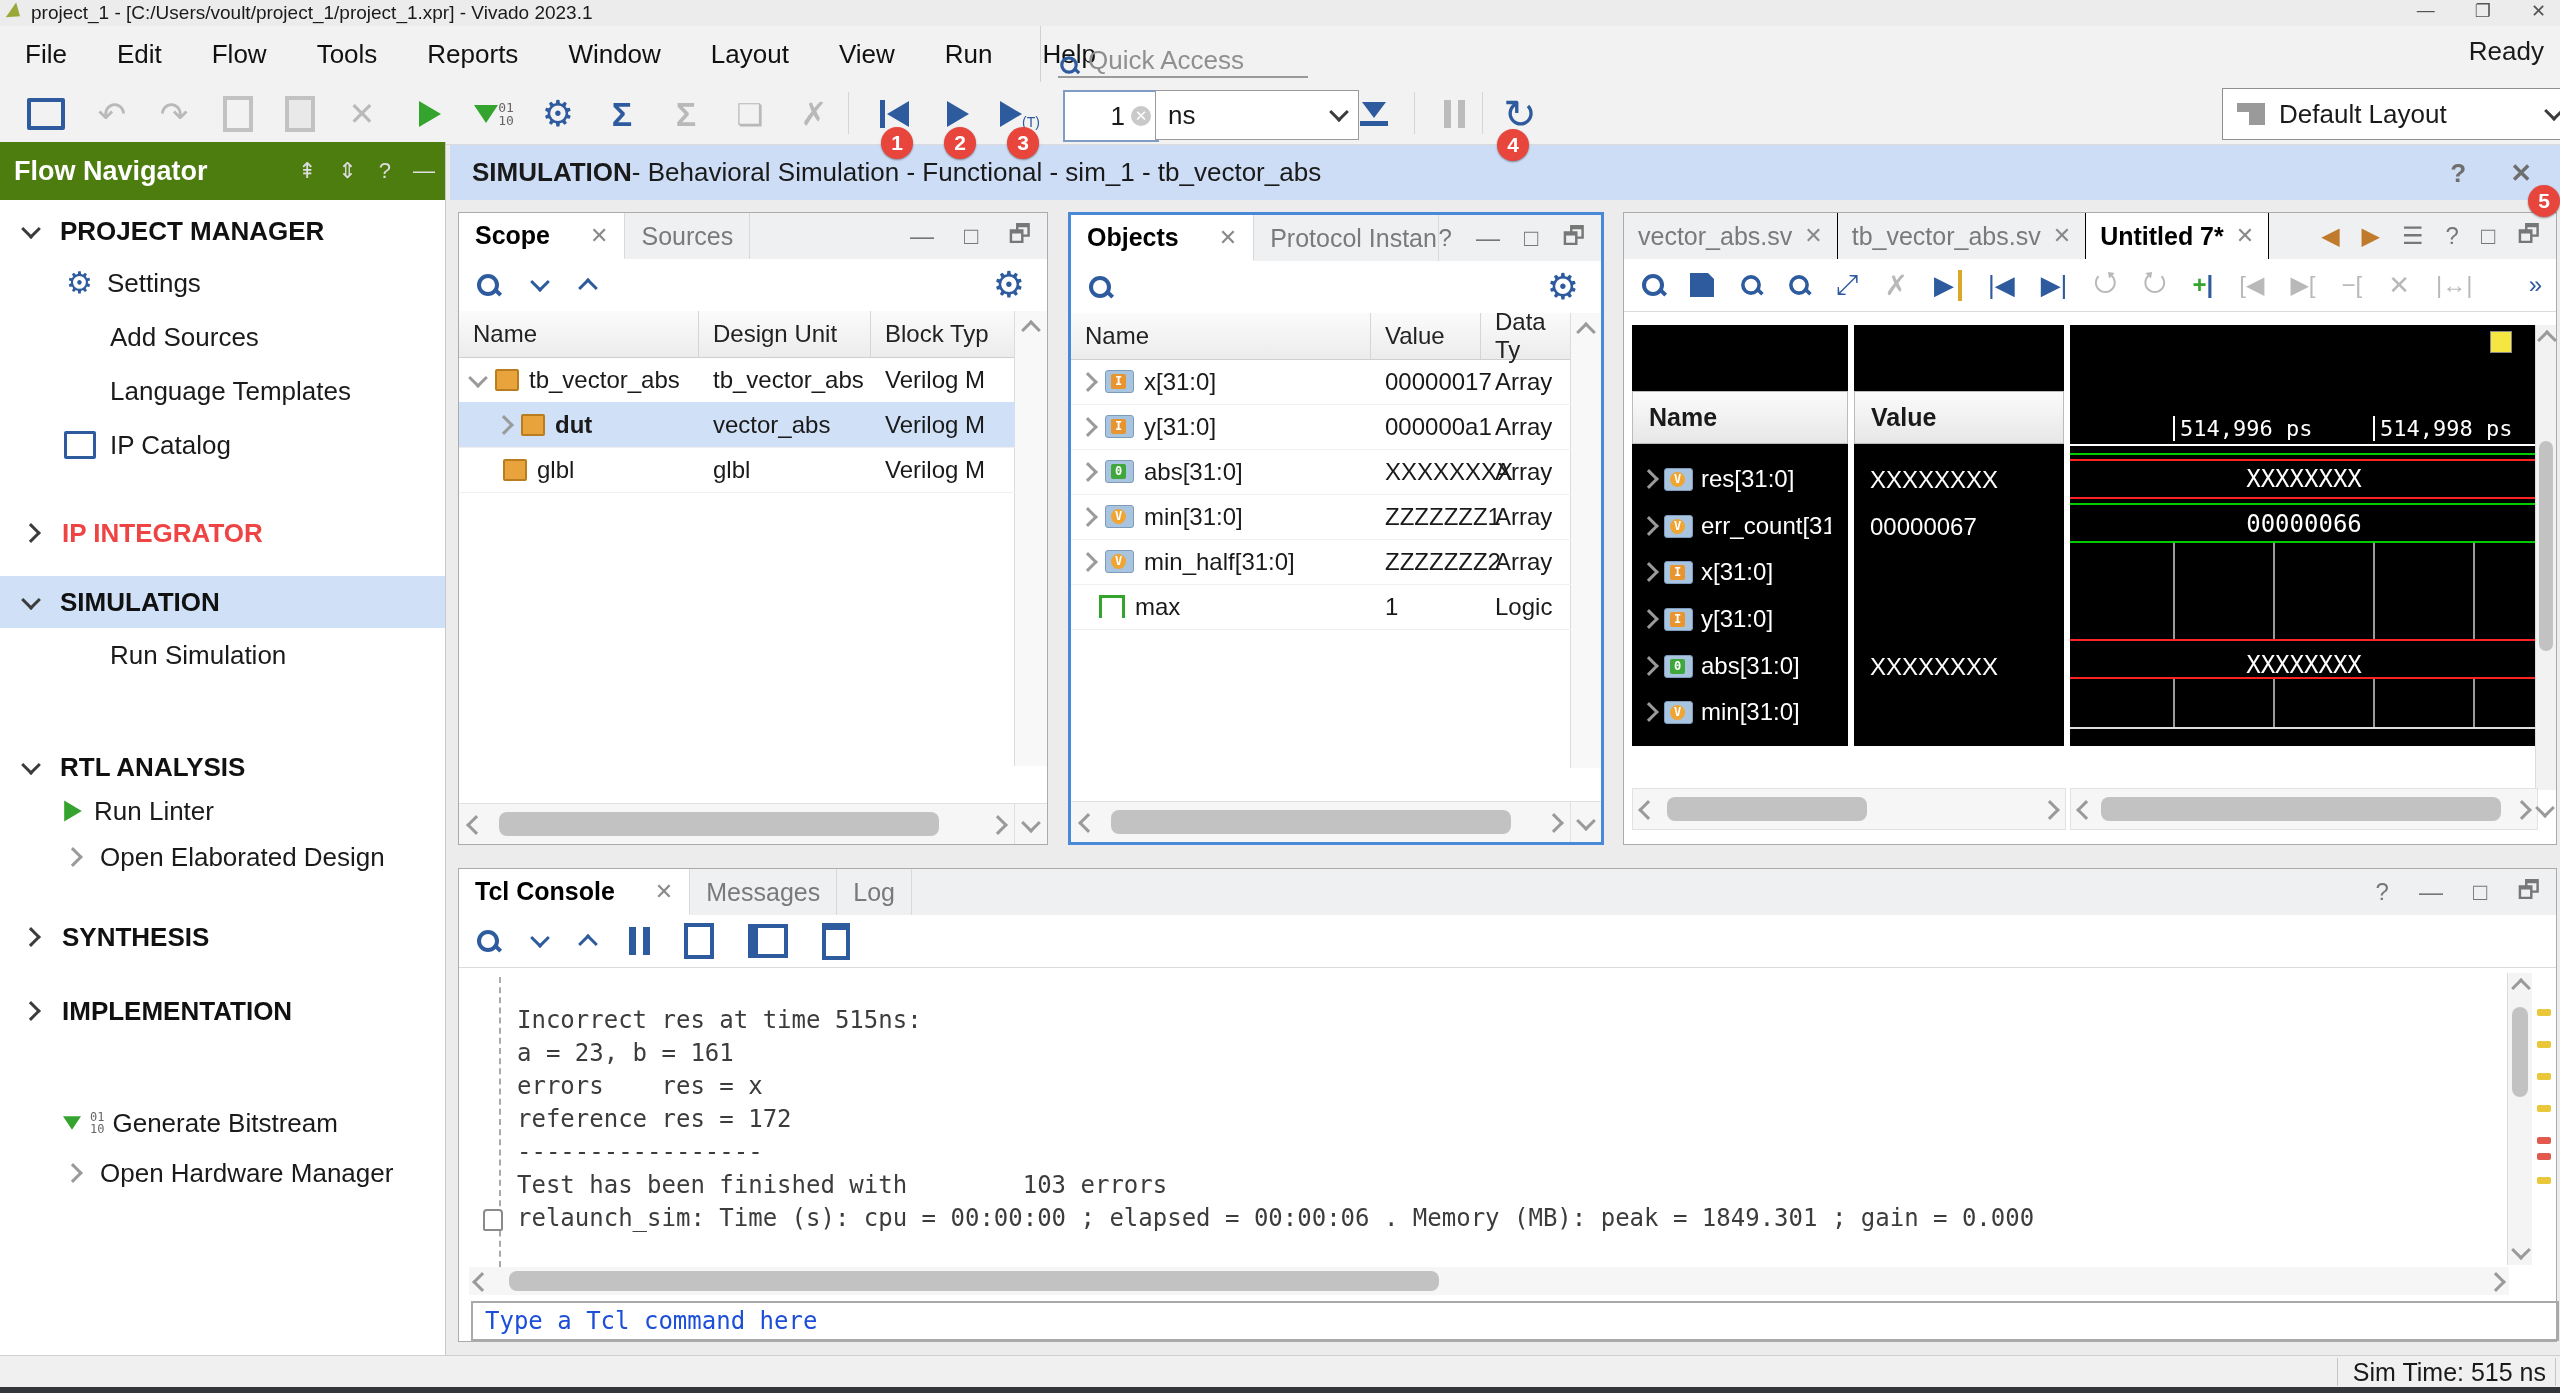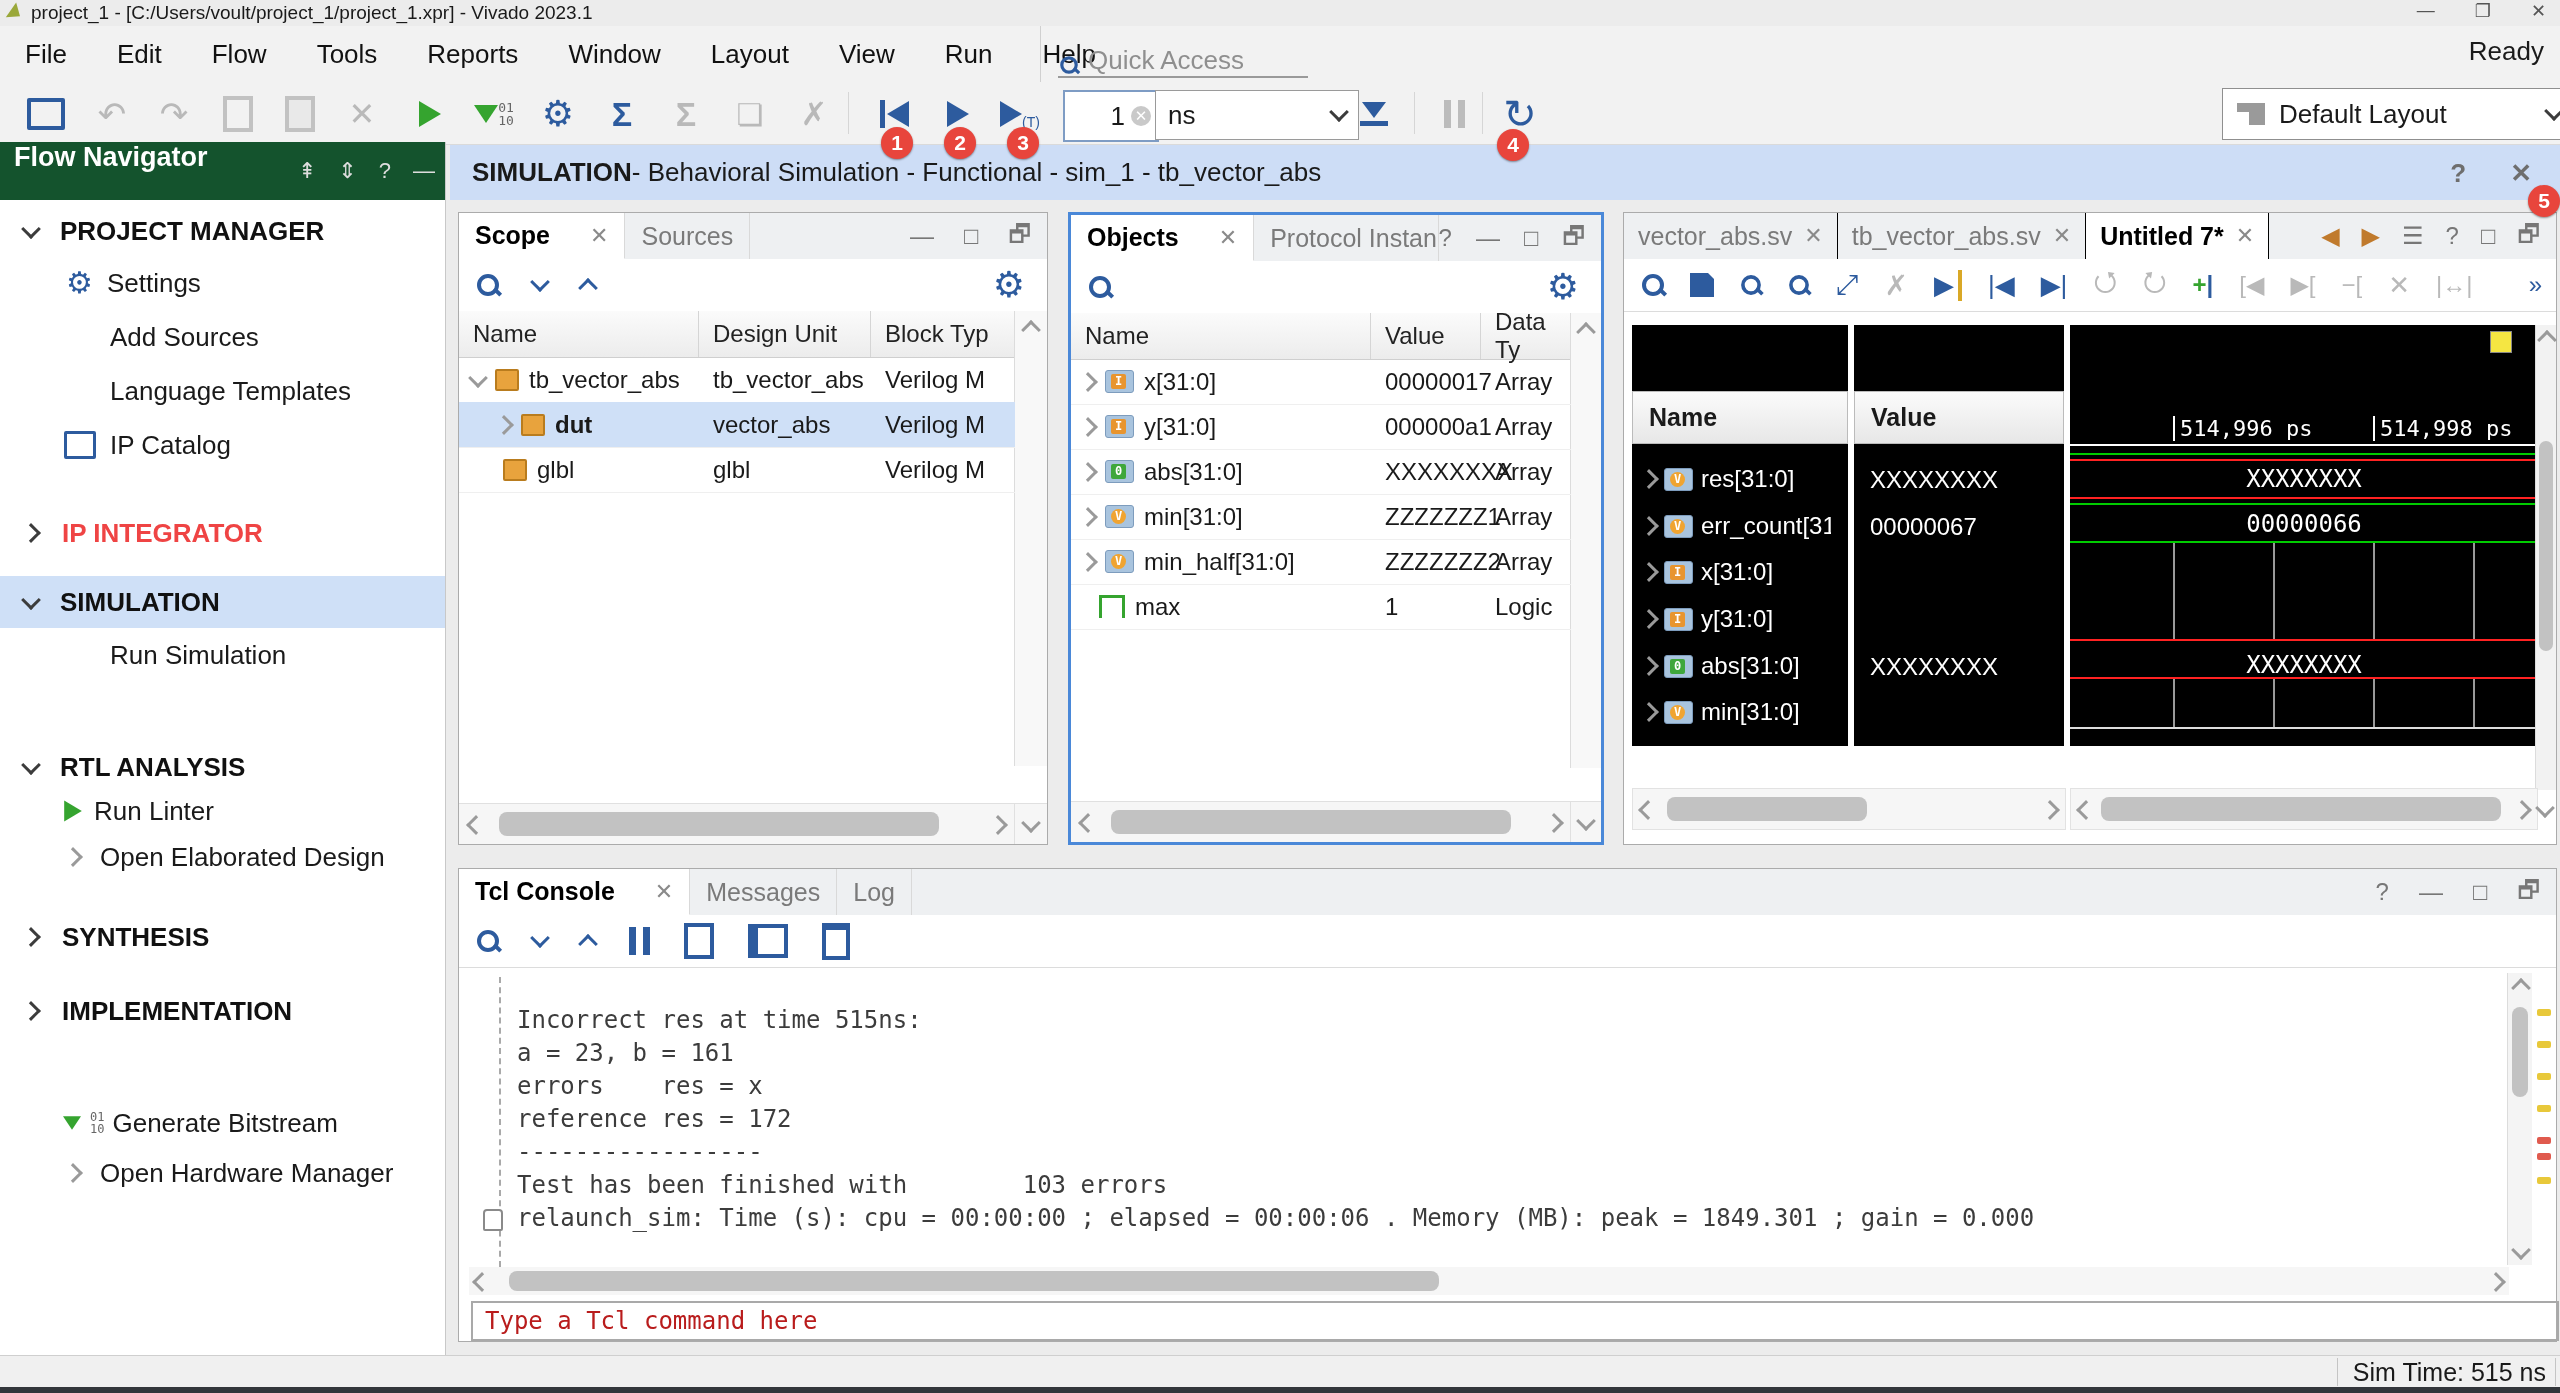--- a/index.html
+++ b/index.html
@@ -46,21 +46,21 @@
   .xcirc{width:20px;height:20px;border-radius:50%;background:#c9c9c9;color:#fff;font-size:15px;line-height:20px;text-align:center;}
   .unitsel{position:absolute;left:1155px;top:90px;width:178px;height:48px;background:#fff;border:1px solid #9a9a9a;display:flex;align-items:center;font-size:26px;padding:0 12px;}
   .layoutsel{position:absolute;left:2222px;top:88px;width:324px;height:50px;background:#fff;border:1px solid #8f8f8f;display:flex;align-items:center;font-size:26px;gap:14px;padding:0 14px;}
   .layico{width:28px;height:22px;background:#9a9a9a;position:relative;}
   .layico::after{content:"";position:absolute;left:0;top:9px;width:12px;height:13px;background:#fff;border-top:2px solid #fff;}
   .ready{position:absolute;right:16px;top:36px;font-size:26px;}
   
   .badge{position:absolute;width:32px;height:32px;border-radius:50%;background:#e8453c;color:#fff;font-weight:bold;font-size:21px;display:flex;align-items:center;justify-content:center;box-shadow:0 1px 2px rgba(0,0,0,.4);z-index:50;}
   
   .sidebar{left:0;top:142px;width:445px;height:1213px;background:#fff;border-right:1px solid #c8c8c8;}
-  .fnheader{position:absolute;left:0;top:0;width:445px;height:58px;background:#14532d;color:#fff;display:flex;font-weight:bold;font-size:27px;padding-left:14px;box-sizing:border-box;}
+  .fnheader{position:absolute;left:0;top:0;width:445px;height:58px;background:#4d7c0f;color:#fff;display:flex;align-items:center;font-weight:bold;font-size:27px;padding-left:14px;box-sizing:border-box;}
   .fnicons{position:absolute;right:10px;top:16px;display:flex;gap:22px;color:#ddd;font-size:22px;font-weight:normal;}
   .navrow{position:absolute;left:0;width:445px;height:46px;display:flex;align-items:center;font-size:26px;}
   .navhead{font-weight:bold;color:#111;}
   .navsel{background:#cfe0f7;height:52px;}
   .chipic{width:24px;height:22px;background:#e8a33d;border:2px solid #b97c1e;border-radius:2px;box-sizing:border-box;}
   
   .simbar{left:450px;top:145px;width:2110px;height:55px;background:#cdddf6;display:flex;align-items:center;font-size:26px;padding-left:22px;box-sizing:border-box;}
   .simbaricons{position:absolute;right:28px;top:14px;display:flex;gap:44px;color:#6e6e6e;font-size:26px;font-weight:bold;}
   
   .panel{background:#fff;border:1px solid #ababab;box-sizing:border-box;}
@@ -696,21 +696,21 @@
     <div class="marker" style="right:5px;top:284px;background:#e05a4e;"></div>
     <div class="marker" style="right:5px;top:308px;background:#e8c83a;"></div>
 
     <div class="hscroll" style="left:10px;top:398px;width:2040px;height:28px;border:none;">
       <span class="cv l lt" style="position:absolute;left:6px;top:8px;"></span>
       <div class="thumb" style="left:40px;top:4px;width:930px;height:20px;"></div>
       <span class="cv r lt" style="position:absolute;right:6px;top:8px;"></span>
     </div>
 
     <div class="abs" style="left:12px;top:432px;width:2072px;height:36px;border:2px solid #a9a9a9;display:flex;align-items:center;padding-left:12px;">
-      <span class="mono" style="font-size:24px;color:#b91c1c;">Type a Tcl command here</span>
+      <span class="mono" style="font-size:24px;color:#1d4ed8;">Type a Tcl command here</span>
     </div>
   </div>
 
   <div class="abs statusbar">
     <div class="abs" style="right:222px;top:2px;height:28px;border-left:1px solid #c4c4c4;"></div>
     <div class="abs" style="right:14px;top:2px;font-size:25px;">Sim Time: 515 ns</div>
     <div class="abs" style="right:4px;top:2px;height:28px;border-left:1px solid #c4c4c4;"></div>
   </div>
   <div class="abs bottomstrip"></div>
 

